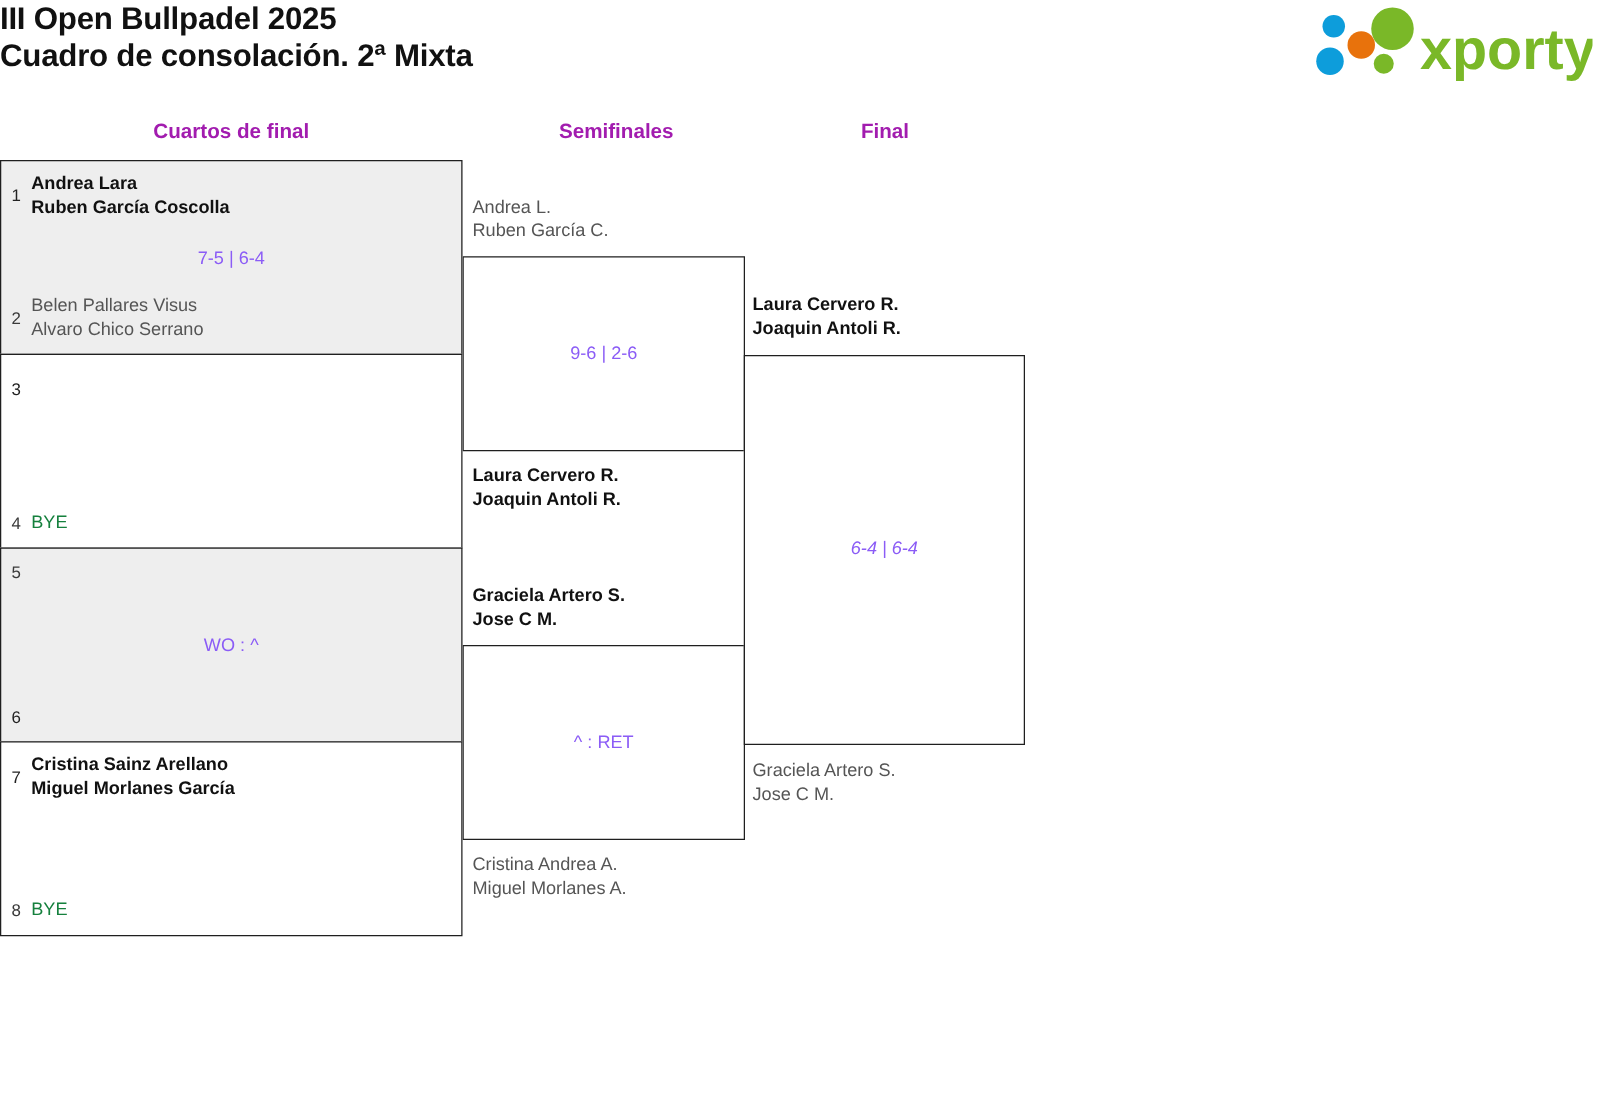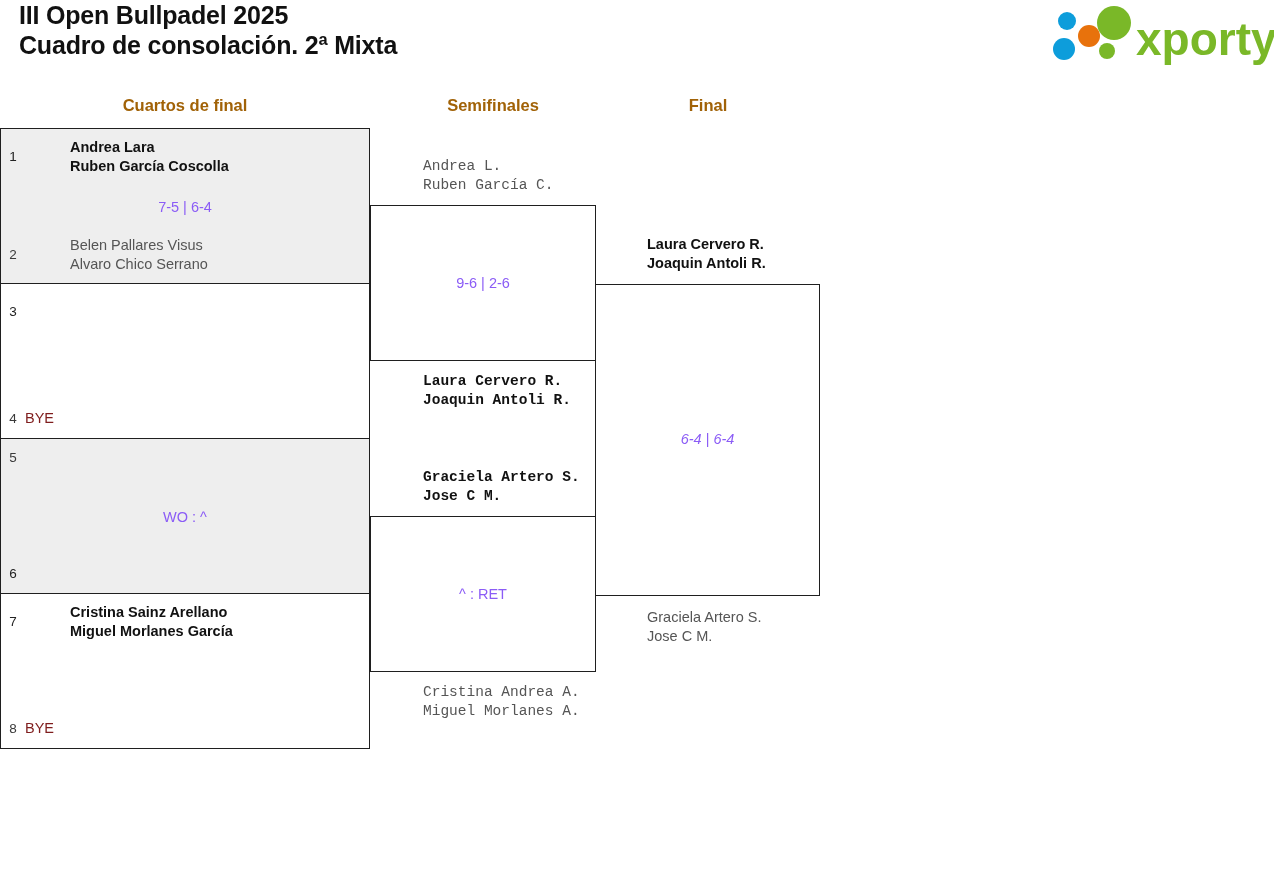--- a/index.html
+++ b/index.html
@@ -21,40 +21,39 @@
   #header-title {
     position: absolute;
     left: 0px;
     top: 0px;
     width: 900px;
     font-size: 25px;
     font-weight: bold;
     line-height: 30px;
     color: #111111;
     letter-spacing: -0.2px;
-    margin-left: 19px;
   }
   #header-title .line { display: block; white-space: nowrap; }
 
   
   #brand-logo {
     position: absolute;
     right: 6px;
     top: 5px;
     width: 230px;
     height: 64px;
   }
   #brand-logo svg { display: block; }
 
   
   .round-header {
     position: absolute;
     font-size: 16.5px;
     font-weight: bold;
-    color: #a16207;
+    color: #a21caf;
     text-align: center;
     white-space: nowrap;
   }
   #round-header-0 { left: 0px;   top: 96px; width: 370px; }
   #round-header-1 { left: 380px; top: 96px; width: 226px; }
   #round-header-2 { left: 596px; top: 96px; width: 224px; }
 
   
   #bracket {
     position: absolute;
@@ -93,21 +92,21 @@
     padding-top: 9px;
     box-sizing: border-box;
   }
   .slot.single .seed { padding-top: 0px; }
 
   .players {
     font-size: 14.5px;
     line-height: 18.5px;
     white-space: nowrap;
   }
-  .players .pname { display: block; margin-left: 45px; }
+  .players .pname { display: block; }
 
   .winner .players { color: #111111; font-weight: bold; }
   .loser  .players { color: #555555; font-weight: normal; }
   .winner .seed { color: #222222; }
 
   .score {
     position: absolute;
     left: 0;
     width: 100%;
     text-align: center;
@@ -123,37 +122,37 @@
   .qf .score { top: 70px; }
   #match-qf1 { top: 0px; }
   #match-qf2 { top: 155px; }
   #match-qf3 { top: 310px; }
   #match-qf4 { top: 465px; }
 
   
   .sf { left: 370px; width: 226px; height: 156px; }
   .sf .slot.top    { top: -49px; }
   .sf .slot.bottom { bottom: -49px; }
-  .sf .players { padding-left: 7px; font-family: Liberation Mono, monospace; }
+  .sf .players { padding-left: 7px; }
   .sf .score { top: 69px; }
   #match-sf1 { top: 77px; }
   #match-sf2 { top: 388px; }
 
   
   .fn { left: 595px; width: 225px; height: 312px; }
   .fn .slot.top    { top: -50px; }
   .fn .slot.bottom { bottom: -50px; }
   .fn .players { padding-left: 6px; }
   .fn .score { top: 146px; font-style: italic; }
   #match-final { top: 156px; }
 
   .bye {
     font-size: 14.5px;
     line-height: 18.5px;
-    color: #7f1d1d;
+    color: #15803d;
     padding-top: 0px;
   }
 </style>
 </head>
 <body>
 
 <div id="header-title">
   <span class="line">III Open Bullpadel 2025</span>
   <span class="line">Cuadro de consolación. 2ª Mixta</span>
 </div>

